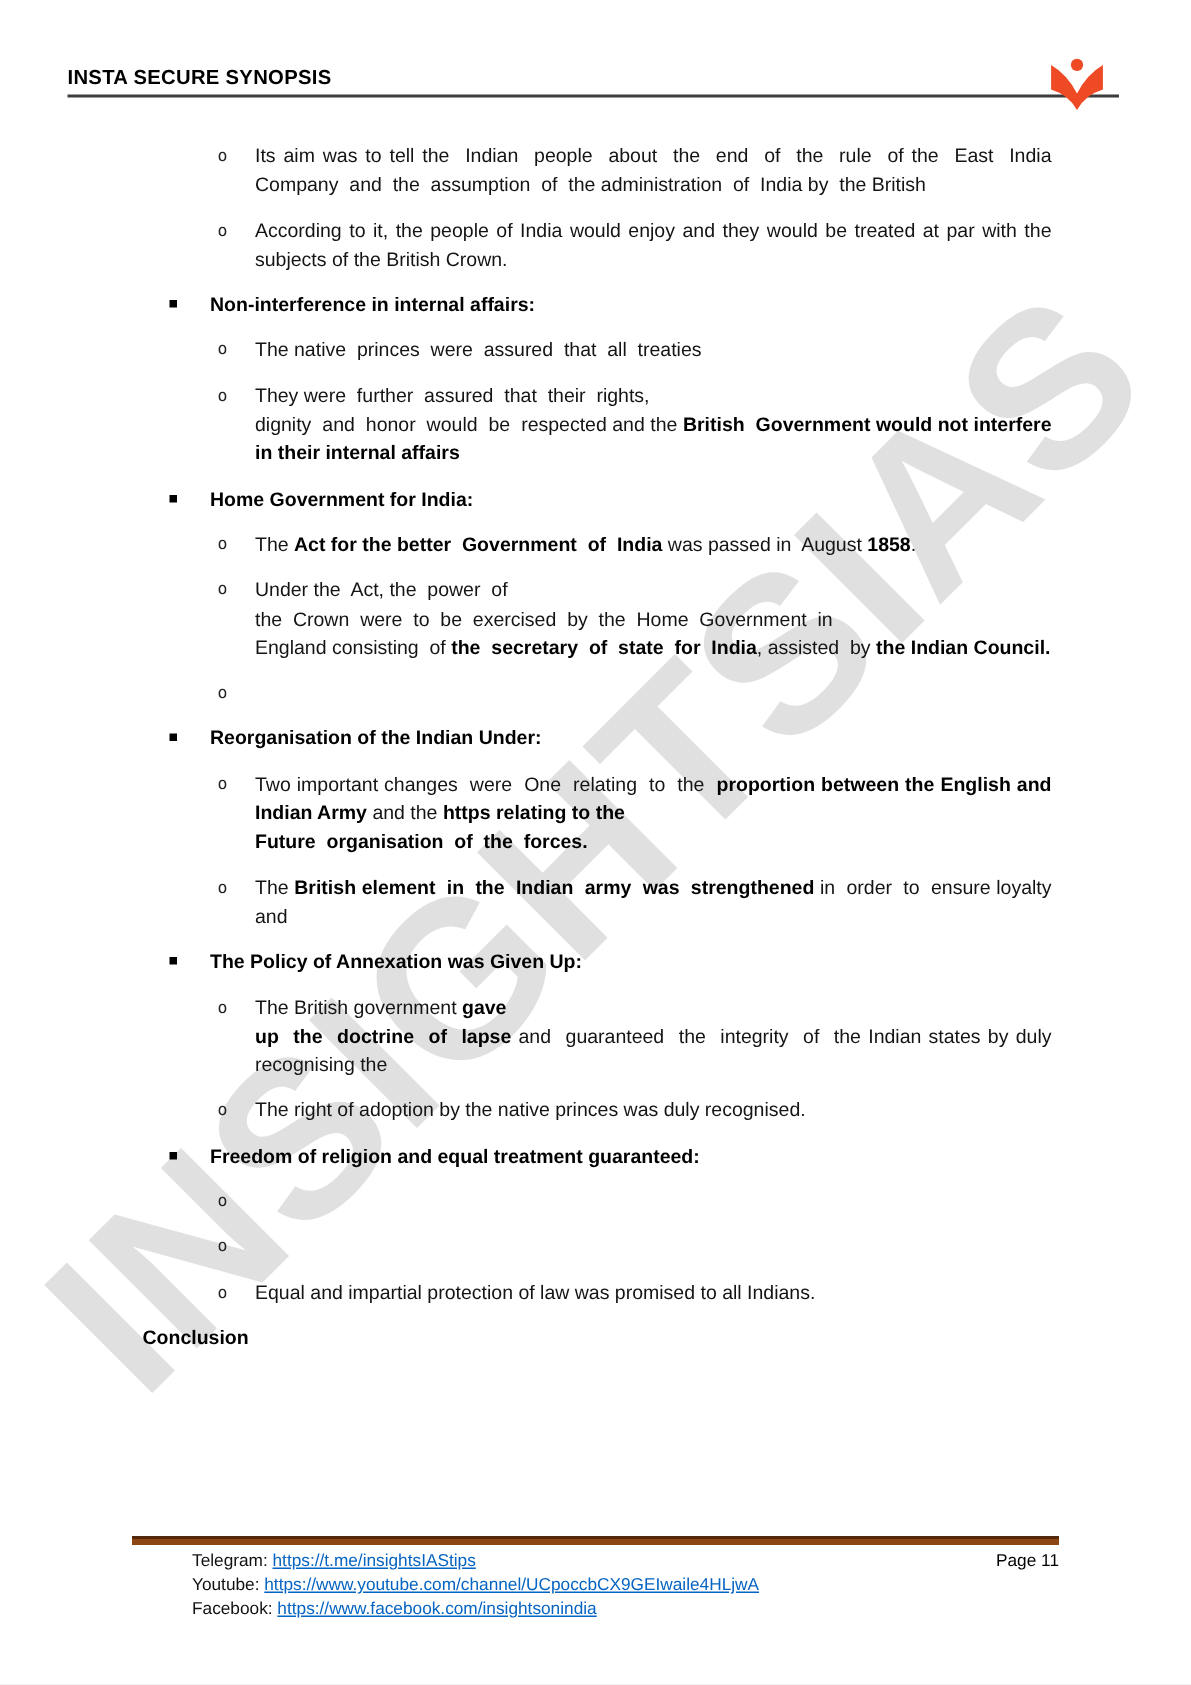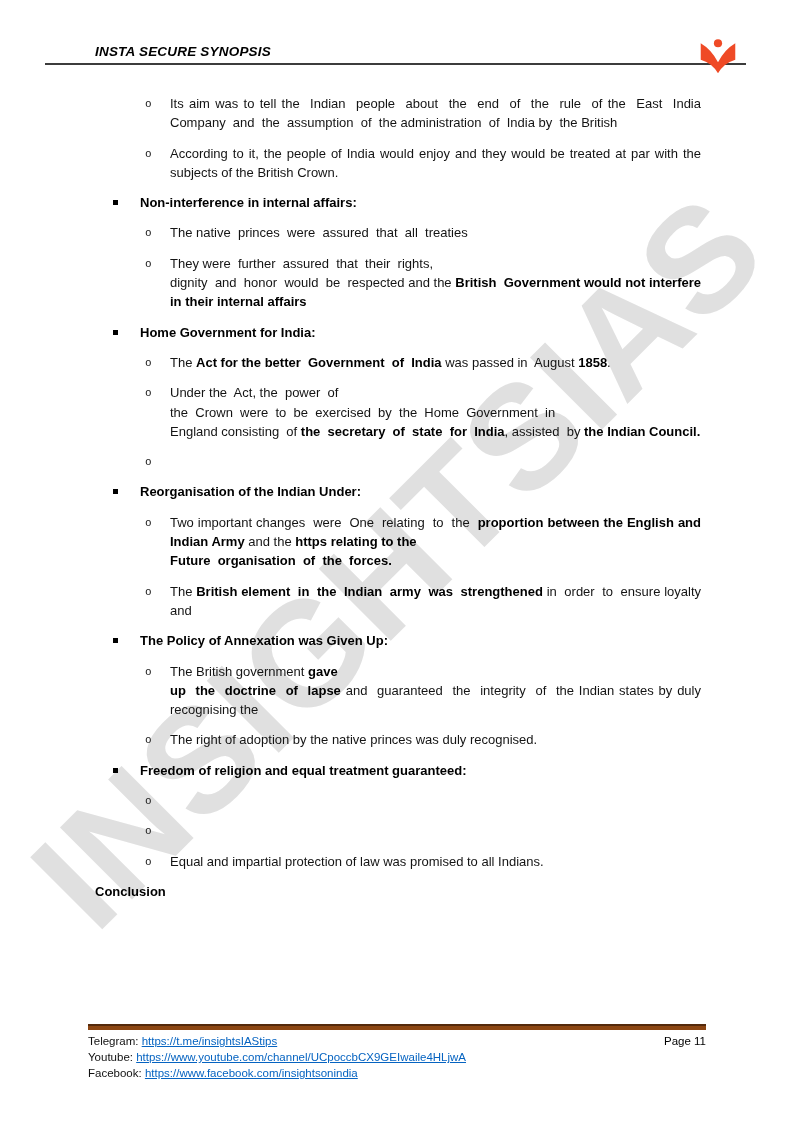--- a/index.html
+++ b/index.html
@@ -15,21 +15,21 @@
     z-index:0; pointer-events:none; overflow:hidden;
   }
   .watermark span {
     font-size:148px; font-weight:bold; white-space:nowrap;
     color:#c7c7c7; opacity:0.55; transform:rotate(-45deg); letter-spacing:1px;
   }
 
   
   .header { position:absolute; left:45px; width:701px; top:44px; z-index:2; }
   .header-title {
-    margin-left:50px; font-size:13.5px; font-weight:bold; color:#000; letter-spacing:.2px;font-style:italic;
+    font-size:13.5px; font-weight:bold; color:#000; letter-spacing:.2px;
   }
   .header-rule { margin-top:4px; border-bottom:2px solid #3c3c3c; width:100%; }
   .logo { position:absolute; right:8px; top:-8px; width:40px; height:40px; }
 
   
   .content { position:absolute; left:95px; top:94px; width:606px; z-index:1; }
   .block { display:flex; margin:0 0 11px 0; }
   .block.b2 { padding-left:50px; }
   .block.b1 { padding-left:18px; }
   .block .m2 {
@@ -42,21 +42,21 @@
     margin:0; flex:1; font-size:13px; line-height:19.3px;
     text-align:justify; white-space:pre-wrap; color:#141414;
   }
   .block.b1 p.text, .block.h p.text { text-align:left; }
   .block p.text b { color:#000; }
 
   
   .footer { position:absolute; left:88px; width:618px; top:1024px; z-index:2; font-size:11.5px; }
   .footer-bar { border-top:2px solid #54290b; height:4px; background:#8c4613; margin-bottom:3px; }
   .footer-links { position:relative; line-height:16px; }
-  .f-row { white-space:nowrap; }
+  .f-row { white-space:nowrap;margin-left:40px; }
   .f-row a { color:#0563C1; text-decoration:underline; cursor:pointer; }
   .page-num { position:absolute; right:0; top:0; color:#000; }
 </style>
 </head>
 <body>
 
 <div class="page">
 
   <div class="watermark">
     <span>INSIGHTSIAS</span>

